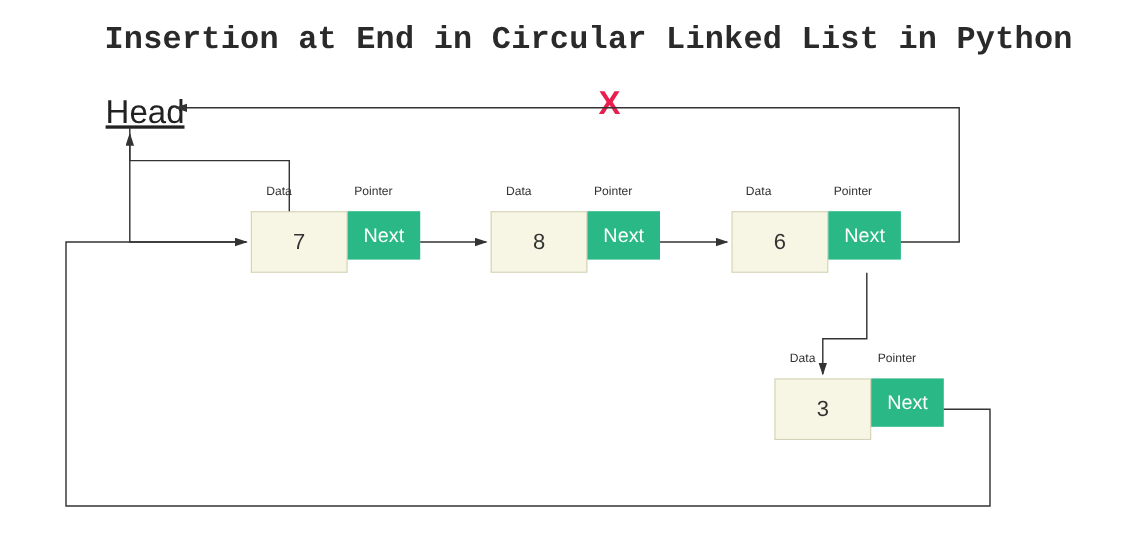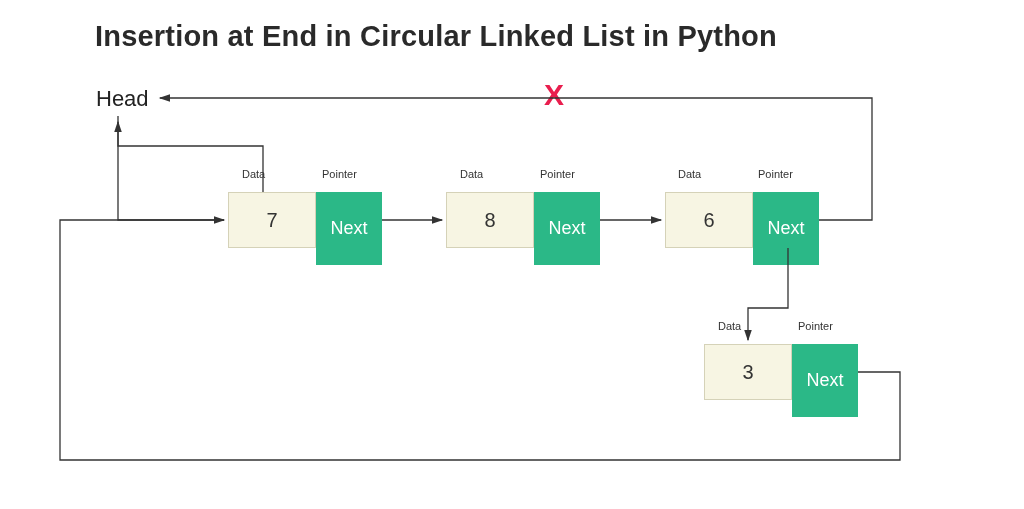--- a/index.html
+++ b/index.html
@@ -14,47 +14,49 @@
     color: #333;
   }
   .title {
     position: absolute;
     top: 20px;
     left: 95px;
     font-size: 29px;
     font-weight: 700;
     color: #2a2a2a;
     letter-spacing: 0.2px;
+    font-family: Liberation Mono, monospace;
   }
   .head-label {
     position: absolute;
     top: 86px;
     left: 96px;
-    font-size: 22px;
+    font-size: 30px;
     color: #222;
+    text-decoration: underline;
   }
   .node {
     position: absolute;
     display: flex;
     height: 56px;
   }
   .node .data-cell {
     width: 88px;
     height: 56px;
     background: #f7f5e3;
     border: 1px solid #d5d2b8;
     display: flex;
     align-items: center;
     justify-content: center;
     font-size: 20px;
     color: #333;
   }
   .node .ptr-cell {
     width: 66px;
-    height: 73px;
+    height: 44px;
     background: #2bb887;
     display: flex;
     align-items: center;
     justify-content: center;
     font-size: 18px;
     color: #fff;
   }
   .lbl {
     position: absolute;
     font-size: 11px;

